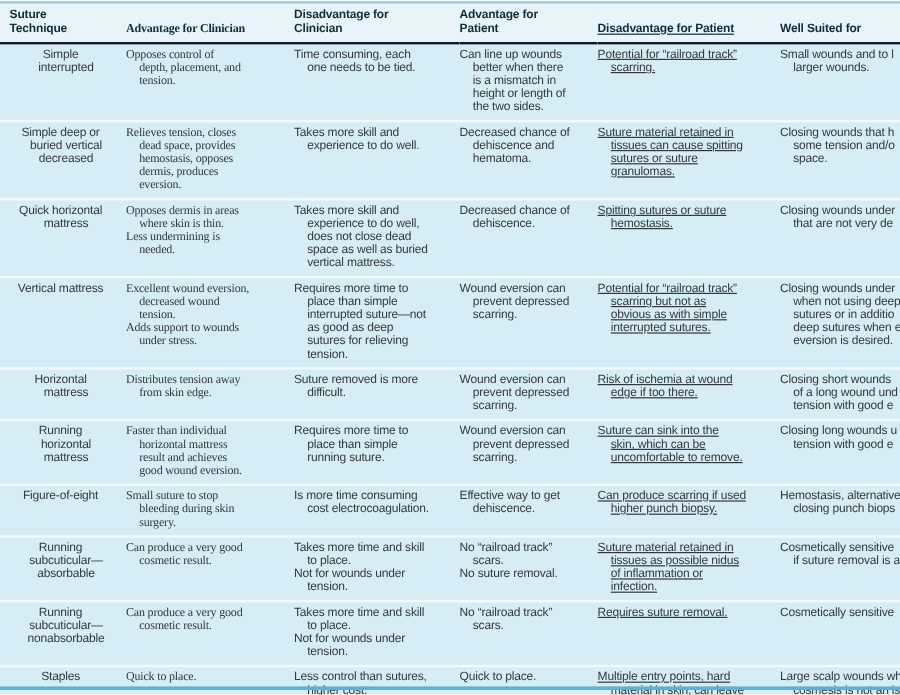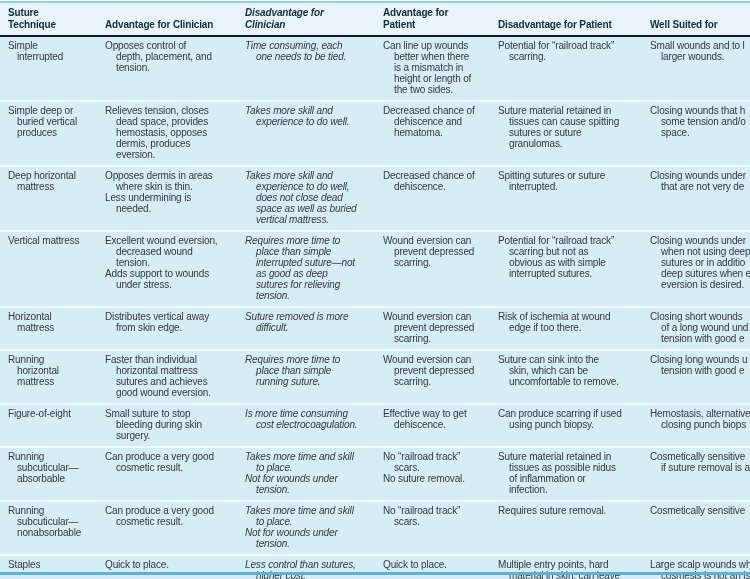--- a/index.html
+++ b/index.html
@@ -26,24 +26,24 @@
     border-collapse: separate;
     border-spacing: 0;
     background: #d7edf5;
     color: #33393d;
     font-size: 10px;
     line-height: 11px;
     letter-spacing: -0.15px;
   }
 
   .col-0 { width: 105px; }
-  .col-1 { width: 140px; }
-  .col-2 { width: 138px; font-style: italic; }
+  .col-1 { width: 140px; font-family: Liberation Serif, serif; }
+  .col-2 { width: 138px; }
   .col-3 { width: 115px; }
-  .col-4 { width: 152px; }
+  .col-4 { width: 152px; text-decoration: underline; }
   .col-5 { width: 190px; }
 
   thead th {
     background: #e8f4f9;
     color: #0f2d3c;
     font-weight: bold;
     font-size: 10px;
     line-height: 12px;
     text-align: left;
     vertical-align: bottom;
@@ -59,21 +59,21 @@
     border-top: 2px solid #f2fafc;
   }
   td.col-0 { padding-left: 8px; }
   tbody tr:first-child td { border-top: none; }
 
   .para {
     padding-left: 11px;
     text-indent: -11px;
     white-space: pre;
   }
-  td.col-0 .para { padding-left: 9px; text-indent: -9px; }
+  td.col-0 .para { padding-left: 9px; text-indent: -9px; text-align: center; }
 </style>
 </head>
 <body>
 
 <div class="viewport">
   <div class="rule top-rule"></div>
   <table class="suture">
     <thead>
       <tr>
           <th class="col-0">Suture
@@ -115,21 +115,21 @@
           </td>
           <td class="col-5">
             <div class="para">Small wounds and to l
 larger wounds.</div>
           </td>
         </tr>
         <tr>
           <td class="col-0">
             <div class="para">Simple deep or
 buried vertical
-produces</div>
+decreased</div>
           </td>
           <td class="col-1">
             <div class="para">Relieves tension, closes
 dead space, provides
 hemostasis, opposes
 dermis, produces
 eversion.</div>
           </td>
           <td class="col-2">
             <div class="para">Takes more skill and
@@ -147,21 +147,21 @@
 granulomas.</div>
           </td>
           <td class="col-5">
             <div class="para">Closing wounds that h
 some tension and/o
 space.</div>
           </td>
         </tr>
         <tr>
           <td class="col-0">
-            <div class="para">Deep horizontal
+            <div class="para">Quick horizontal
 mattress</div>
           </td>
           <td class="col-1">
             <div class="para">Opposes dermis in areas
 where skin is thin.</div>
             <div class="para">Less undermining is
 needed.</div>
           </td>
           <td class="col-2">
             <div class="para">Takes more skill and
@@ -169,21 +169,21 @@
 does not close dead
 space as well as buried
 vertical mattress.</div>
           </td>
           <td class="col-3">
             <div class="para">Decreased chance of
 dehiscence.</div>
           </td>
           <td class="col-4">
             <div class="para">Spitting sutures or suture
-interrupted.</div>
+hemostasis.</div>
           </td>
           <td class="col-5">
             <div class="para">Closing wounds under
 that are not very de</div>
           </td>
         </tr>
         <tr>
           <td class="col-0">
             <div class="para">Vertical mattress</div>
           </td>
@@ -220,21 +220,21 @@
 deep sutures when e
 eversion is desired.</div>
           </td>
         </tr>
         <tr>
           <td class="col-0">
             <div class="para">Horizontal
 mattress</div>
           </td>
           <td class="col-1">
-            <div class="para">Distributes vertical away
+            <div class="para">Distributes tension away
 from skin edge.</div>
           </td>
           <td class="col-2">
             <div class="para">Suture removed is more
 difficult.</div>
           </td>
           <td class="col-3">
             <div class="para">Wound eversion can
 prevent depressed
 scarring.</div>
@@ -251,21 +251,21 @@
         </tr>
         <tr>
           <td class="col-0">
             <div class="para">Running
 horizontal
 mattress</div>
           </td>
           <td class="col-1">
             <div class="para">Faster than individual
 horizontal mattress
-sutures and achieves
+result and achieves
 good wound eversion.</div>
           </td>
           <td class="col-2">
             <div class="para">Requires more time to
 place than simple
 running suture.</div>
           </td>
           <td class="col-3">
             <div class="para">Wound eversion can
 prevent depressed
@@ -293,21 +293,21 @@
           <td class="col-2">
             <div class="para">Is more time consuming
 cost electrocoagulation.</div>
           </td>
           <td class="col-3">
             <div class="para">Effective way to get
 dehiscence.</div>
           </td>
           <td class="col-4">
             <div class="para">Can produce scarring if used
-using punch biopsy.</div>
+higher punch biopsy.</div>
           </td>
           <td class="col-5">
             <div class="para">Hemostasis, alternative
 closing punch biops</div>
           </td>
         </tr>
         <tr>
           <td class="col-0">
             <div class="para">Running
 subcuticular—

